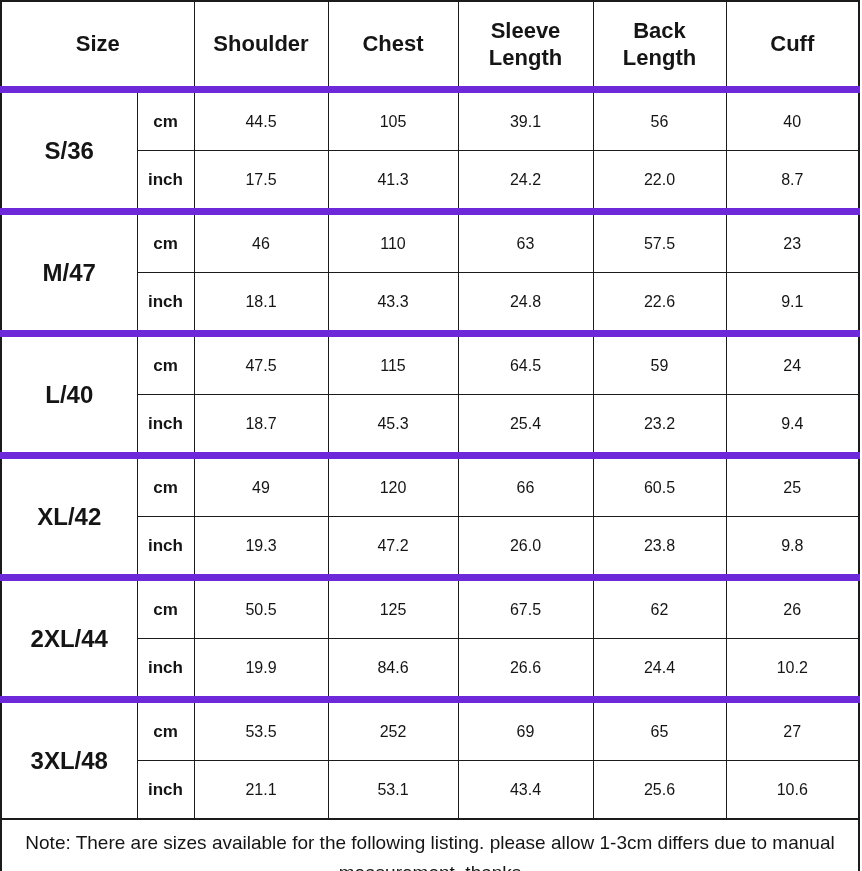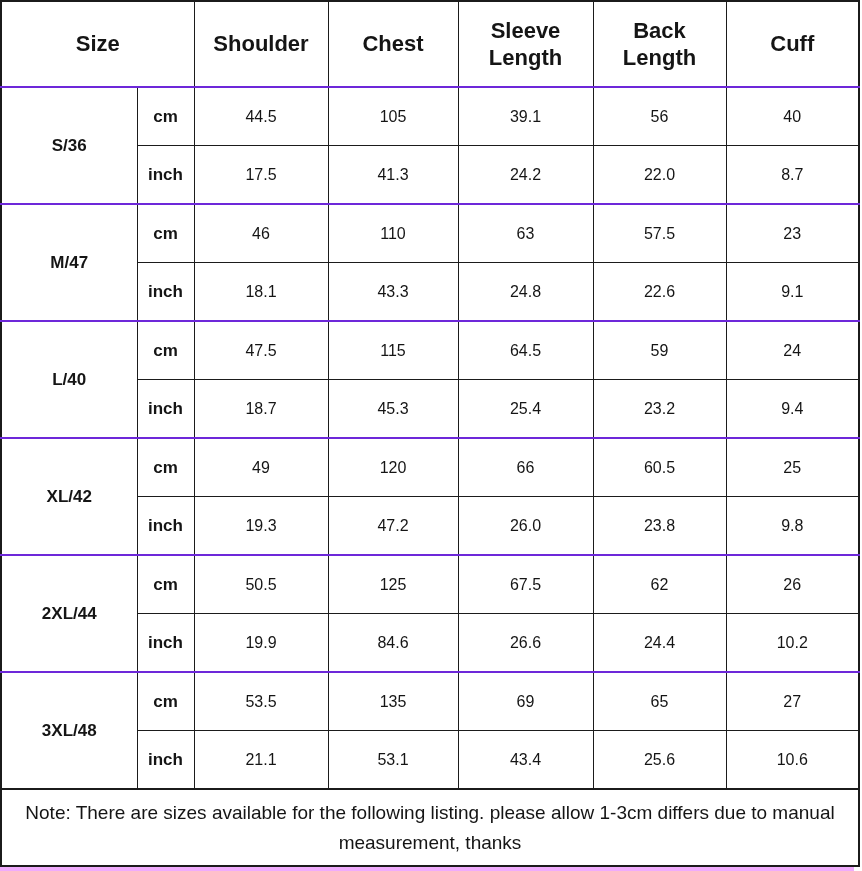--- a/index.html
+++ b/index.html
@@ -36,35 +36,35 @@
   }
   thead th {
     font-weight: bold;
     font-size: 22px;
     line-height: 1.25;
     height: 84px;
     border-bottom: 2px solid #1b1b1b;
   }
   td.size-cell {
     font-weight: bold;
-    font-size: 17px;
+    font-size: 24px;
     margin-left: 16px;
   }
   td.unit-cell {
     font-weight: bold;
     font-size: 17px;
   }
   td.value-cell {
     font-size: 16px;
   }
   tr.cm-row td, tr.inch-row td {
     height: 57px;
   }
   tr.group-start td {
-    border-top: 2px solid #6d28d9;
+    border-top: 7px solid #6d28d9;
   }
   tr.note-row td {
     border-top: 2px solid #1b1b1b;
     height: 71px;
     font-size: 19px;
     line-height: 1.55;
     padding: 2px 16px;
   }
 </style>
 </head>
@@ -175,21 +175,21 @@
           <td class="value-cell">19.9</td>
           <td class="value-cell">84.6</td>
           <td class="value-cell">26.6</td>
           <td class="value-cell">24.4</td>
           <td class="value-cell">10.2</td>
         </tr>
         <tr class="cm-row group-start">
           <td class="size-cell" rowspan="2">3XL/48</td>
           <td class="unit-cell">cm</td>
           <td class="value-cell">53.5</td>
-          <td class="value-cell">135</td>
+          <td class="value-cell">252</td>
           <td class="value-cell">69</td>
           <td class="value-cell">65</td>
           <td class="value-cell">27</td>
         </tr>
         <tr class="inch-row">
           <td class="unit-cell">inch</td>
           <td class="value-cell">21.1</td>
           <td class="value-cell">53.1</td>
           <td class="value-cell">43.4</td>
           <td class="value-cell">25.6</td>

